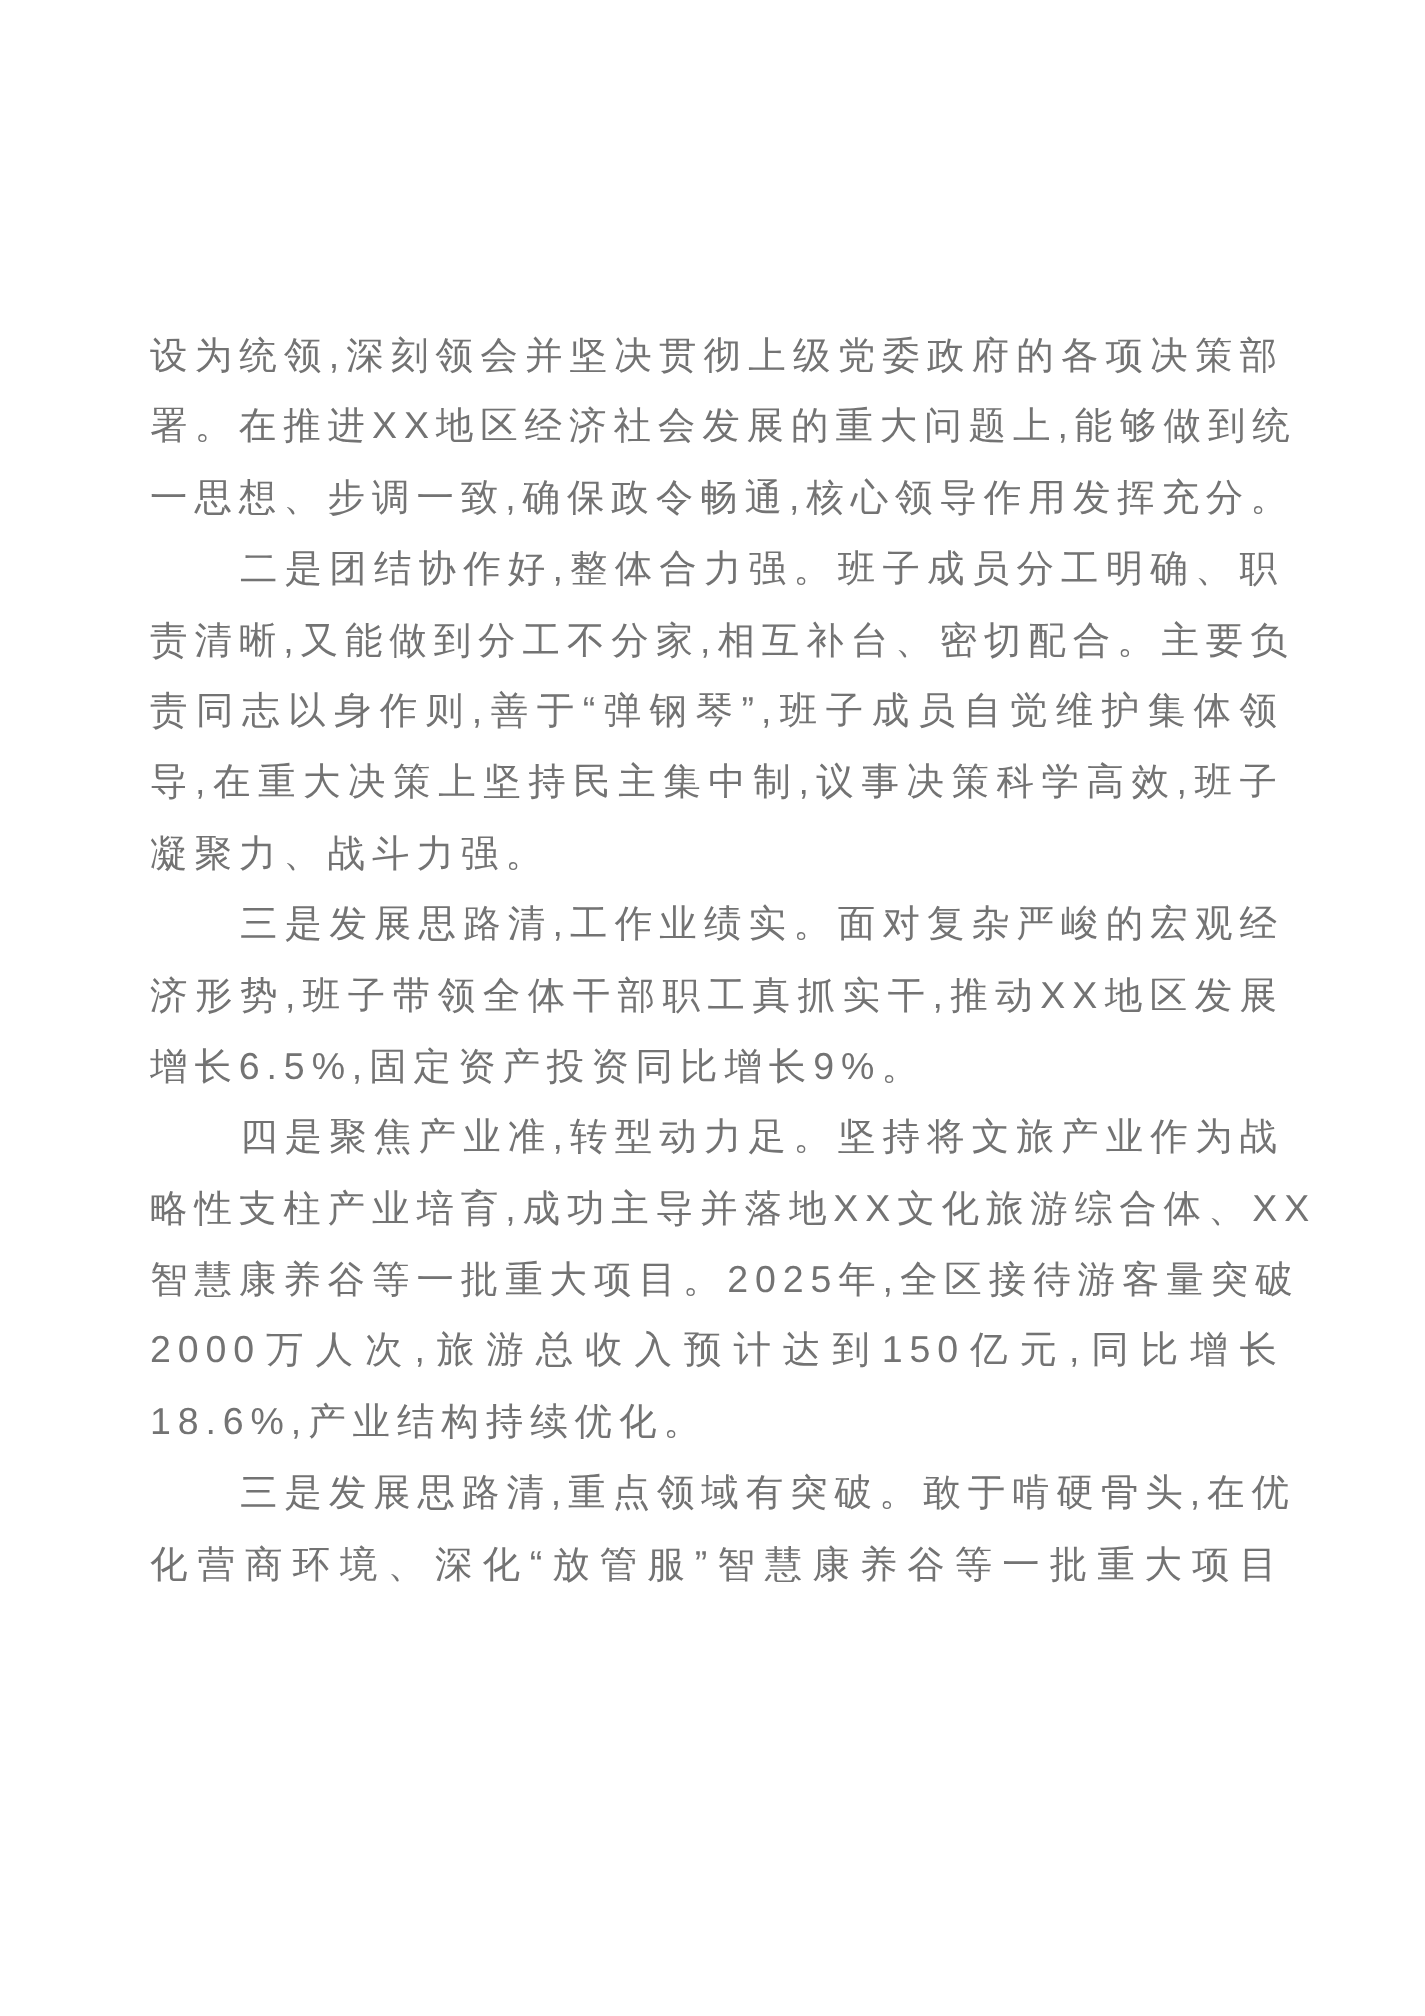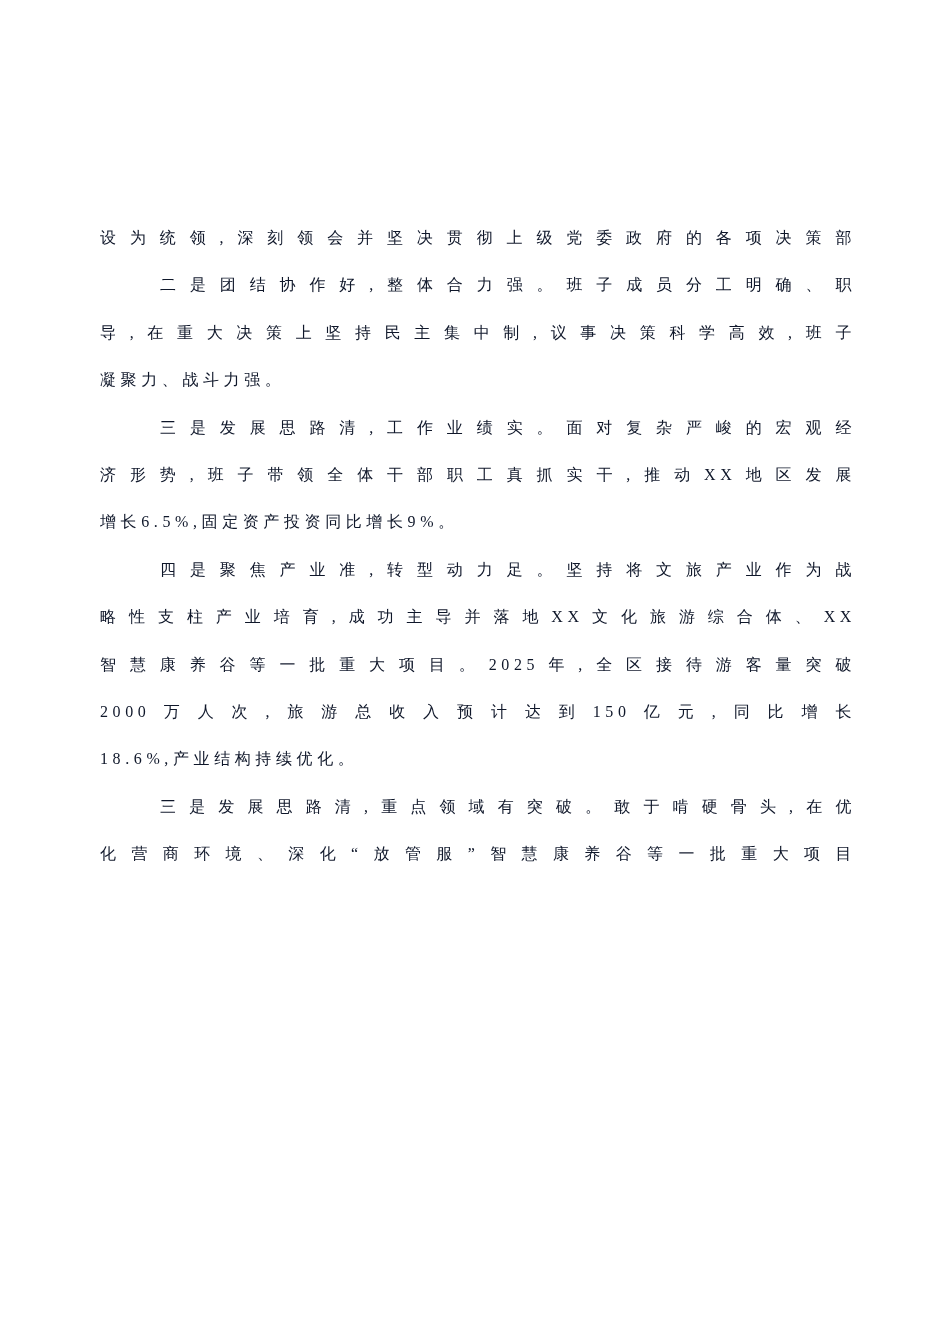--- a/index.html
+++ b/index.html
@@ -11,23 +11,23 @@
       width: 950px;
       height: 1344px;
       position: relative;
       overflow: hidden;
     }
     .page {
       position: absolute;
       left: 100px;
       top: 214px;
       width: 756px;
-      color: #0f172a;
-      font-family: Liberation Serif, serif;
-      font-size: 16px;
+      color: #737373;
+      font-family: Liberation Sans, sans-serif;
+      font-size: 25px;
       letter-spacing: 4.6px;
     }
     .line {
       height: 47.4px;
       line-height: 47.4px;
       white-space: nowrap;
       overflow: visible;
     }
     .line.justify {
       text-align: justify;
@@ -37,24 +37,28 @@
       padding-left: 60px;
     }
   </style>
 </head>
 <body>
 
 <div class="page">
 
   <div>
     <div class="line justify">设为统领,深刻领会并坚决贯彻上级党委政府的各项决策部</div>
+    <div class="line justify">署。在推进XX地区经济社会发展的重大问题上,能够做到统</div>
+    <div class="line">一思想、步调一致,确保政令畅通,核心领导作用发挥充分。</div>
   </div>
 
   <div>
     <div class="line justify indent">二是团结协作好,整体合力强。班子成员分工明确、职</div>
+    <div class="line justify">责清晰,又能做到分工不分家,相互补台、密切配合。主要负</div>
+    <div class="line justify">责同志以身作则,善于“弹钢琴”,班子成员自觉维护集体领</div>
     <div class="line justify">导,在重大决策上坚持民主集中制,议事决策科学高效,班子</div>
     <div class="line">凝聚力、战斗力强。</div>
   </div>
 
   <div>
     <div class="line justify indent">三是发展思路清,工作业绩实。面对复杂严峻的宏观经</div>
     <div class="line justify">济形势,班子带领全体干部职工真抓实干,推动XX地区发展</div>
     <div class="line">增长6.5%,固定资产投资同比增长9%。</div>
   </div>
 

